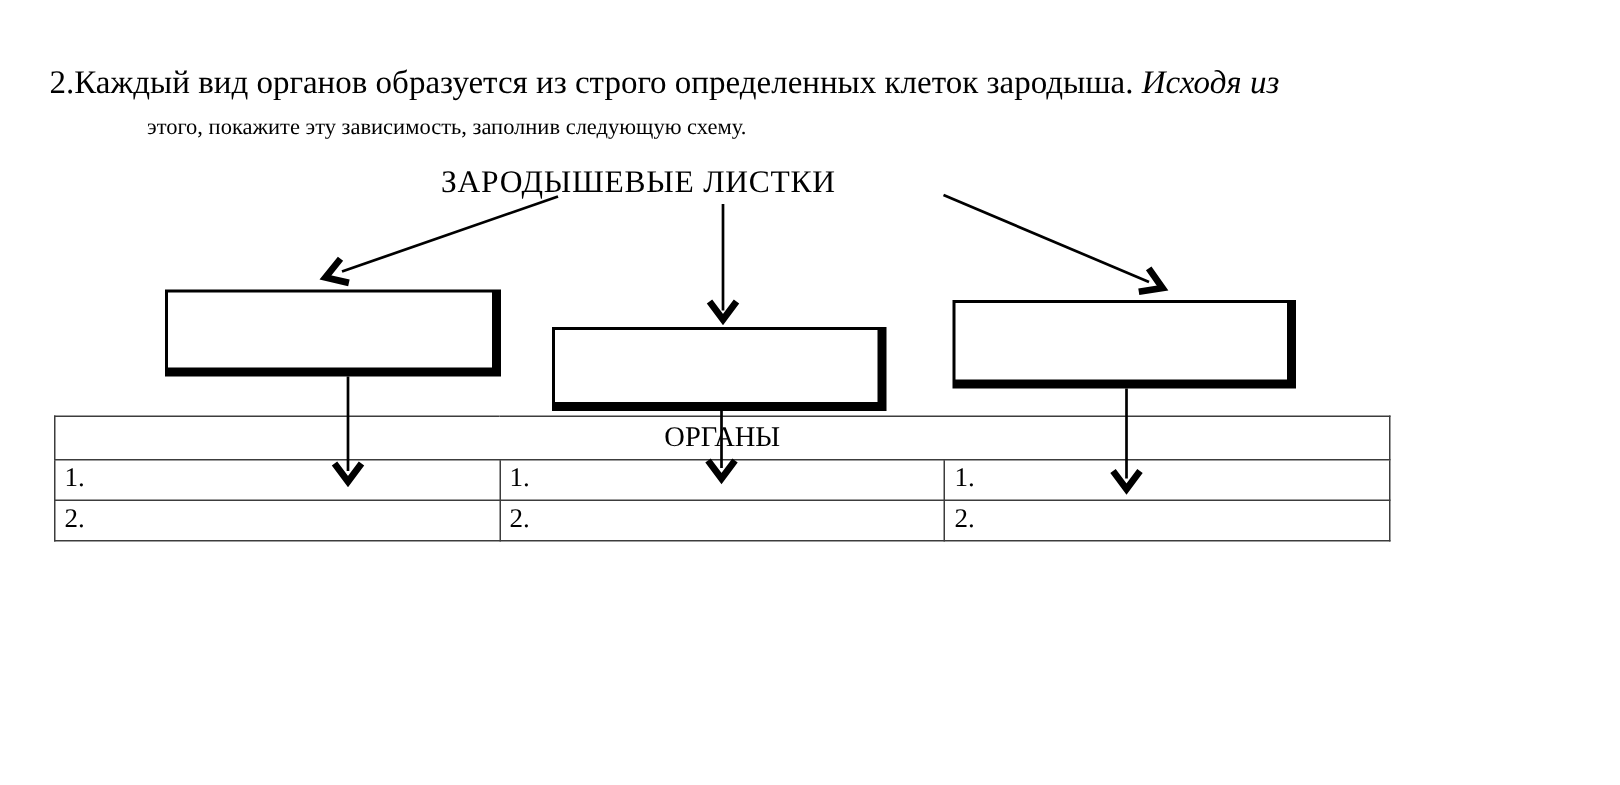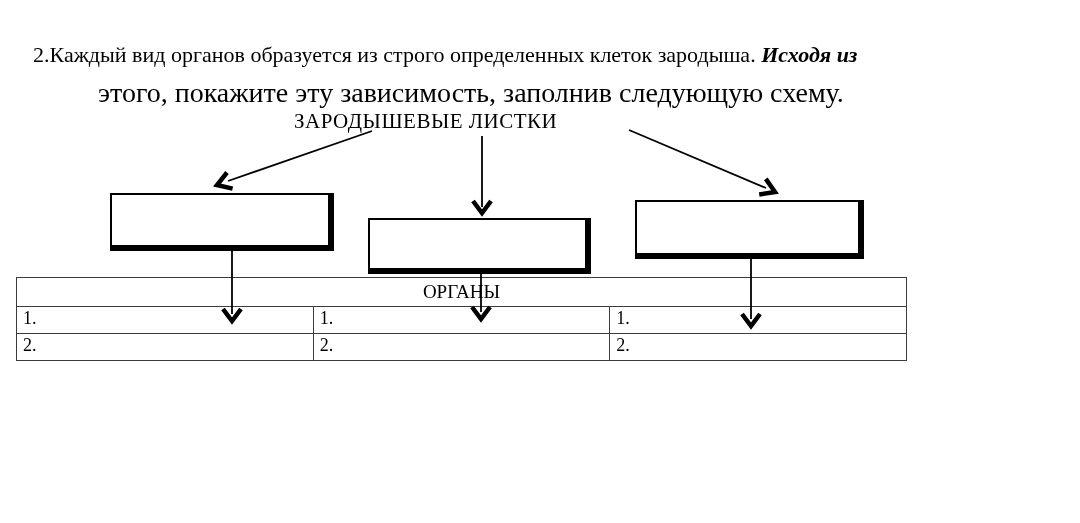--- a/index.html
+++ b/index.html
@@ -2,34 +2,34 @@
 <html><head>
 <meta charset="utf-8">
 <style>
   html,body { margin:0; padding:0; background:#ffffff; }
   .page {
     position:relative; width:1080px; height:523px; background:#ffffff;
     font-family:"Liberation Serif","DejaVu Serif",serif; color:#000;
     overflow:hidden;
   }
   .q-line1 { position:absolute; left:33px; top:42px; font-size:22px; white-space:nowrap; }
-  .q-line1 .emph { font-style:italic;font-weight:bold; }
-  .q-line2 { position:absolute; left:98px; top:77px; font-size:28px; white-space:nowrap; }
+  .q-line1 .emph { font-style:italic; }
+  .q-line2 { position:absolute; left:98px; top:77px; font-size:15px; white-space:nowrap; }
   .schema-title { position:absolute; left:294px; top:109px; font-size:21px; letter-spacing:0.5px; white-space:nowrap;text-align:right; }
 
   .fill-box {
     position:absolute; box-sizing:border-box; background:#ffffff;
     border:2.5px solid #000; border-right-width:6px; border-bottom-width:6px;
   }
   .fill-box.b1 { left:110px; top:193px; width:224px; height:58px; }
   .fill-box.b2 { left:368px; top:218px; width:223px; height:56px; }
   .fill-box.b3 { left:635px; top:200px; width:229px; height:59px; }
 
   table.organs {
-    position:absolute; left:16px; top:277px; width:891px;
+    position:absolute; left:36px; top:277px; width:891px;
     border-collapse:collapse; table-layout:fixed; background:transparent;
   }
   table.organs td {
     border:1.5px solid #3c3c3c; font-size:18px; padding:1px 2px 1px 6px;
     vertical-align:top; background:transparent;
   }
   table.organs td.hdr {
     text-align:center; font-size:19px; height:26px; padding:1px 0; vertical-align:middle;
   }
   table.organs td.cell { height:24px; }

